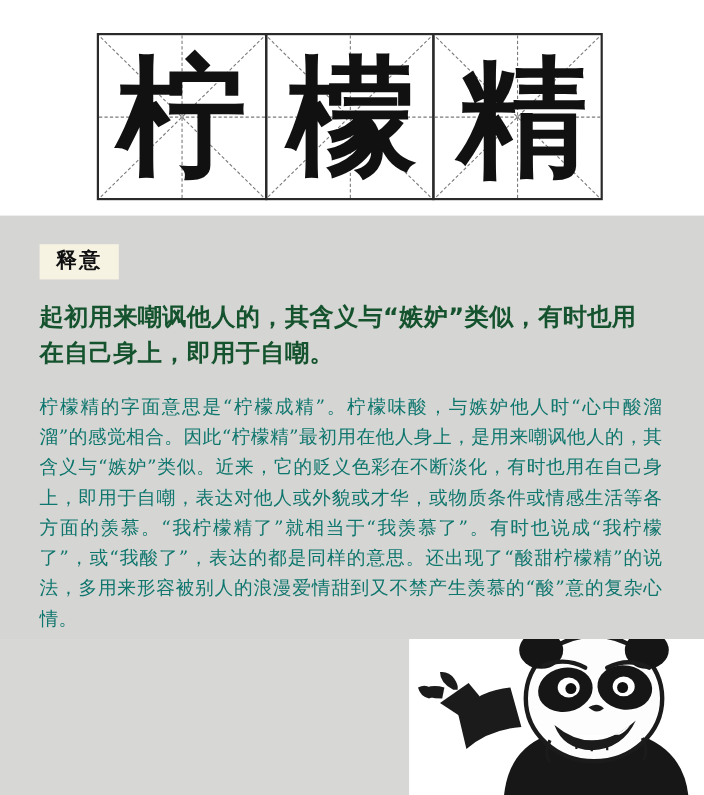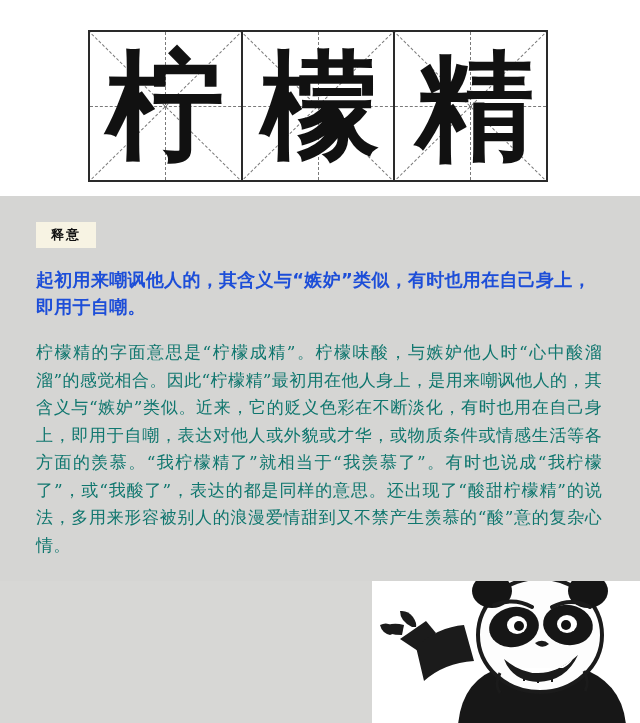--- a/index.html
+++ b/index.html
@@ -100,31 +100,31 @@
     background: #d5d5d3;
     box-sizing: border-box;
     padding: 26px 36px 0 36px;
   }
   .badge {
     display: inline-block;
     background: #f7f3e3;
     color: #111111;
     font-family: "DejaVu Sans", "Liberation Sans", sans-serif;
     font-weight: bold;
-    font-size: 13px;
+    font-size: 19px;
     padding: 6px 15px 7px 15px;
     line-height: 1;
     letter-spacing: 2px;
   }
   .summary {
     margin-top: 18px;
     font-family: "DejaVu Sans", "Liberation Sans", sans-serif;
     font-weight: bold;
-    font-size: 18px;
-    color: #1d4ed8;
+    font-size: 22px;
+    color: #14532d;
     line-height: 1.5;
     letter-spacing: 0.3px;
     width: 556px;
   }
   .detail {
     margin-top: 19px;
     font-family: "DejaVu Serif", "Liberation Serif", serif;
     font-size: 17px;
     color: #0f766e;
     line-height: 1.62;

